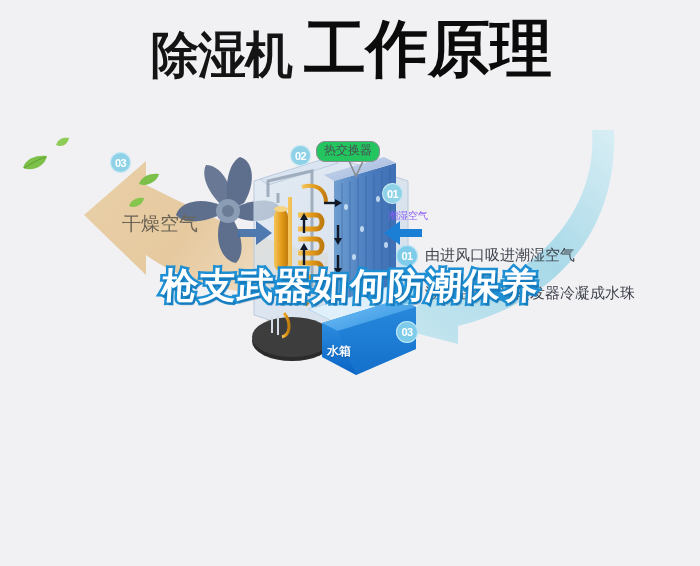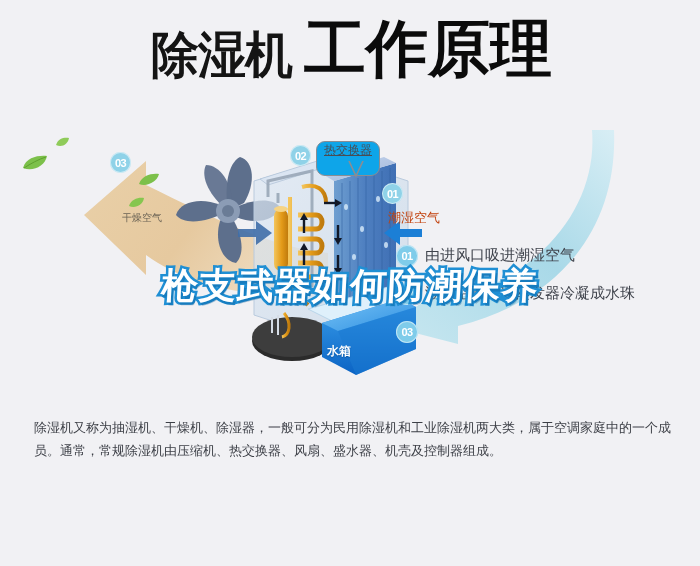--- a/index.html
+++ b/index.html
@@ -54,43 +54,43 @@
 
   
   .machine{position:absolute;left:238px;top:12px;width:185px;height:250px;}
   .machine svg{display:block;width:100%;height:100%;}
 
   
   .ill-label{
     position:absolute;font-size:11.5px;color:#5b5f6b;white-space:nowrap;
     font-family:"Liberation Sans","DejaVu Sans",sans-serif;
   }
-  .lbl-dry{left:122px;top:86px;color:#6b6355;font-size:10px;font-family:Liberation Serif, serif;}
-  .lbl-wet{left:388px;top:84px;color:#c2410c;font-size:13px;}
+  .lbl-dry{left:122px;top:86px;color:#6b6355;font-size:19px;font-family:Liberation Serif, serif;}
+  .lbl-wet{left:388px;top:84px;color:#8b5cf6;font-size:10px;}
   .lbl-tank{left:327px;top:218px;color:#ffffff;font-size:12px;font-weight:700;
             text-shadow:0 1px 1px rgba(0,60,120,.45);}
 
   
   .badge{
     position:absolute;width:21px;height:21px;border-radius:50%;
     background:#8fd2e8;color:#ffffff;font-size:11px;font-weight:700;
     display:flex;align-items:center;justify-content:center;
     letter-spacing:-.5px;
     box-shadow:inset 0 0 0 1px rgba(255,255,255,.55);
   }
   .badge.b03-left{left:110px;top:27px;}
   .badge.b02-hx{left:290px;top:20px;}
   .badge.b01-wet{left:382px;top:58px;}
 
   
   .callout{
     position:absolute;left:316px;top:16px;
     border:1.6px solid #8a8d93;border-radius:9px;
-    background:#0ea5e9;padding:2px 7px 17px;
-    font-size:12px;color:#4a4d54;white-space:nowrap;line-height:1.15;text-decoration:underline;
+    background:#22c55e;padding:2px 7px 3px;
+    font-size:12px;color:#4a4d54;white-space:nowrap;line-height:1.15;
   }
   .callout-tail{
     position:absolute;left:348px;top:36px;width:16px;height:18px;
   }
   .callout-tail svg{display:block;}
 
   
   .steps{position:absolute;left:396px;top:243px;width:300px;}
   .step{position:relative;height:38px;}
   .step .sb{
@@ -342,16 +342,15 @@
     <div class="step">
       <div class="sb">03</div>
     </div>
   </div>
 
   <div class="overlay">
     <span class="overlay-inner">枪支武器如何防潮保养</span>
   </div>
 
   <div class="copy">
-    <p class="para">除湿机又称为抽湿机、干燥机、除湿器，一般可分为民用除湿机和工业除湿机两大类，属于空调家庭中的一个成员。通常，常规除湿机由压缩机、热交换器、风扇、盛水器、机壳及控制器组成。</p>
   </div>
 
 </div>
 
 </body></html>

